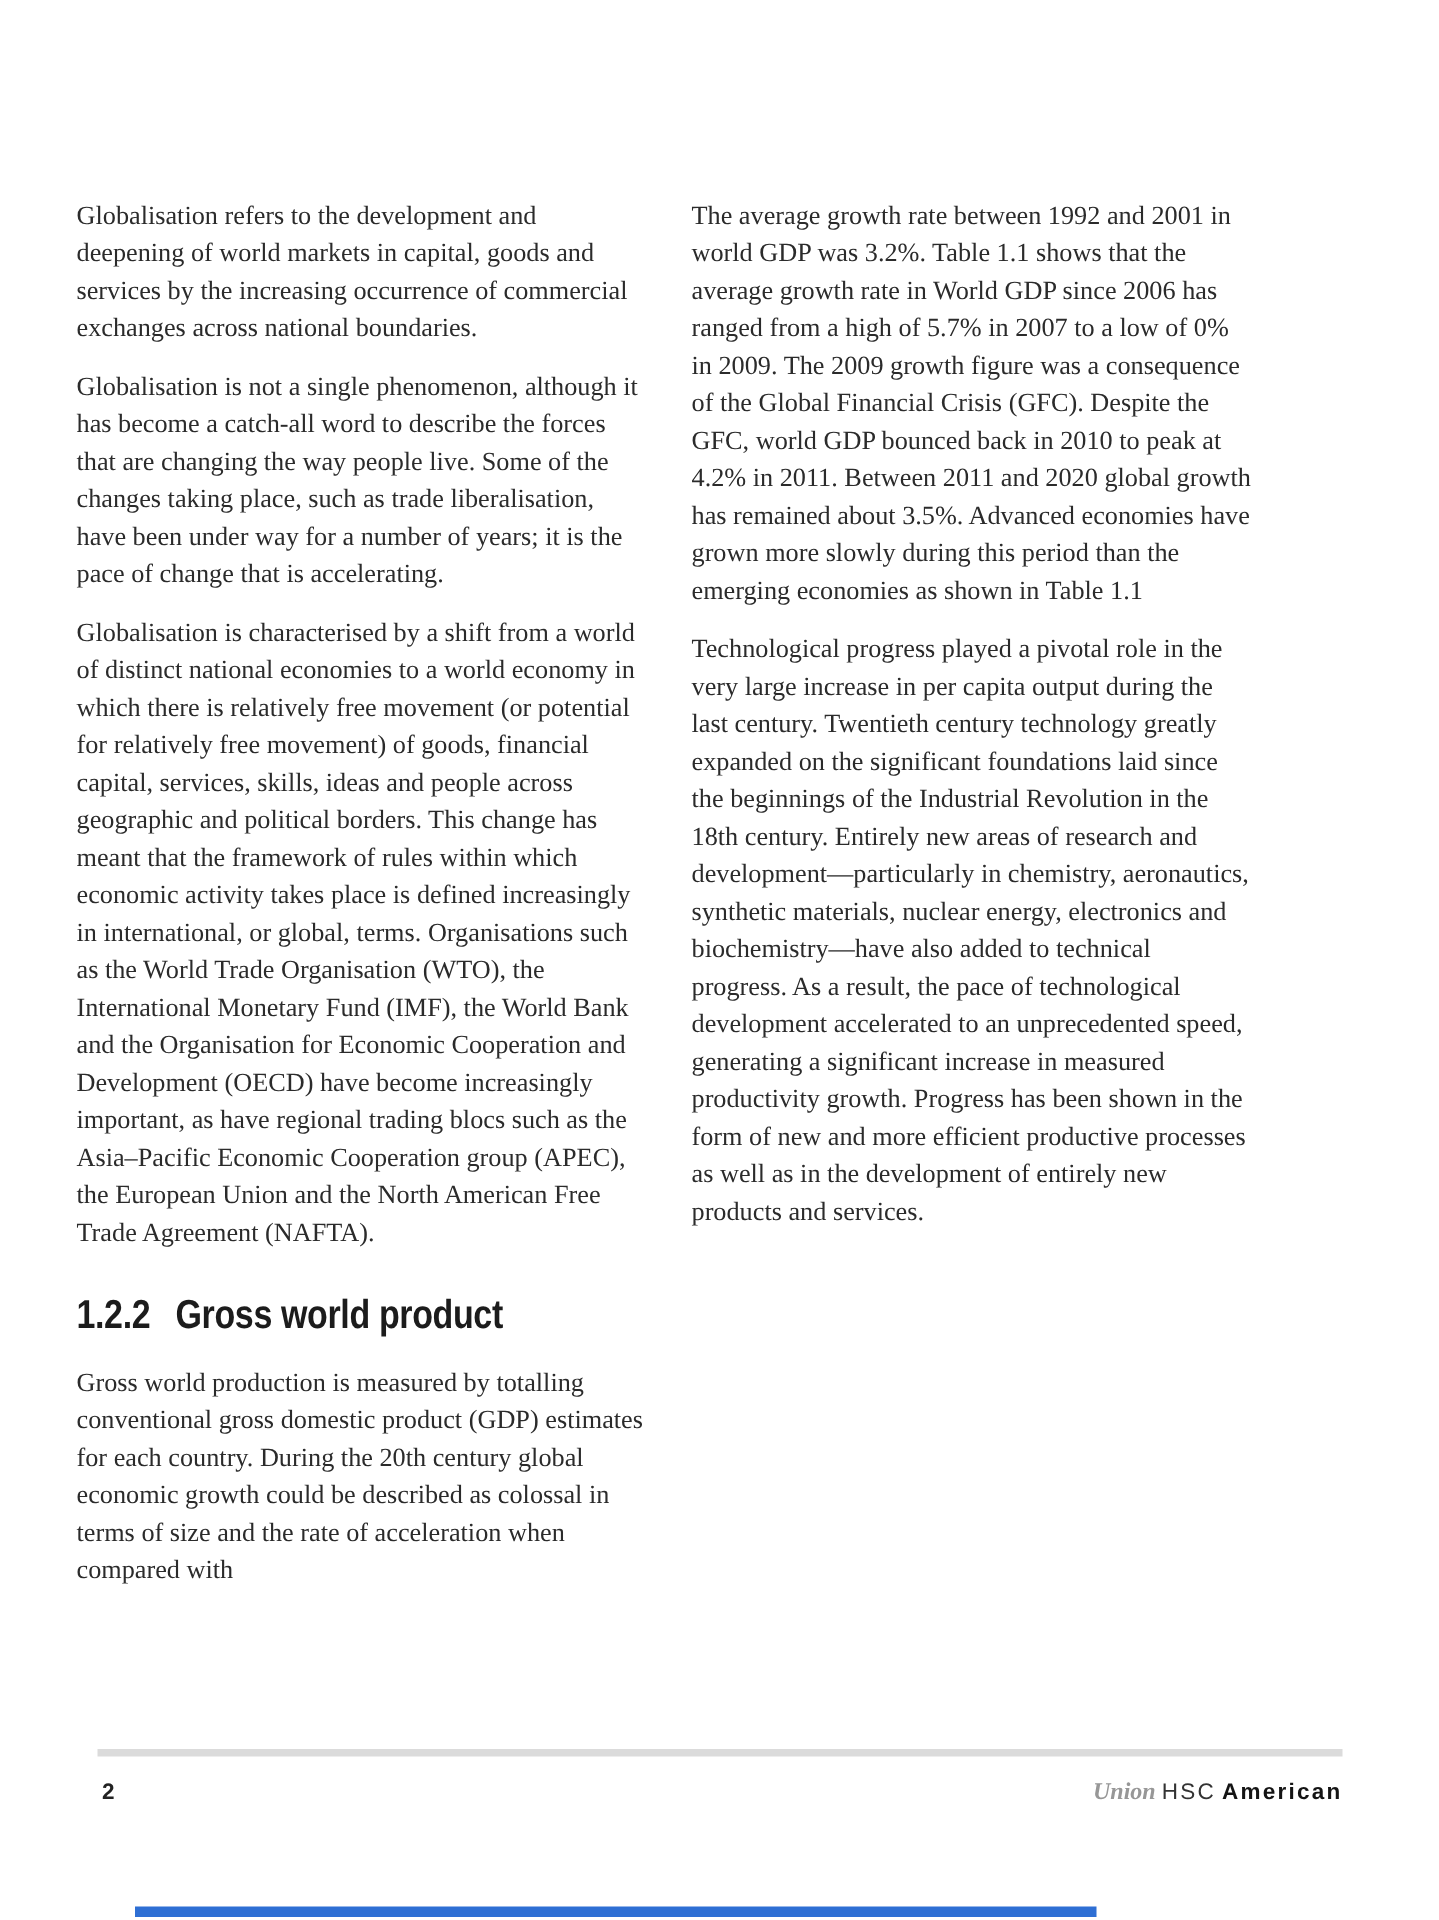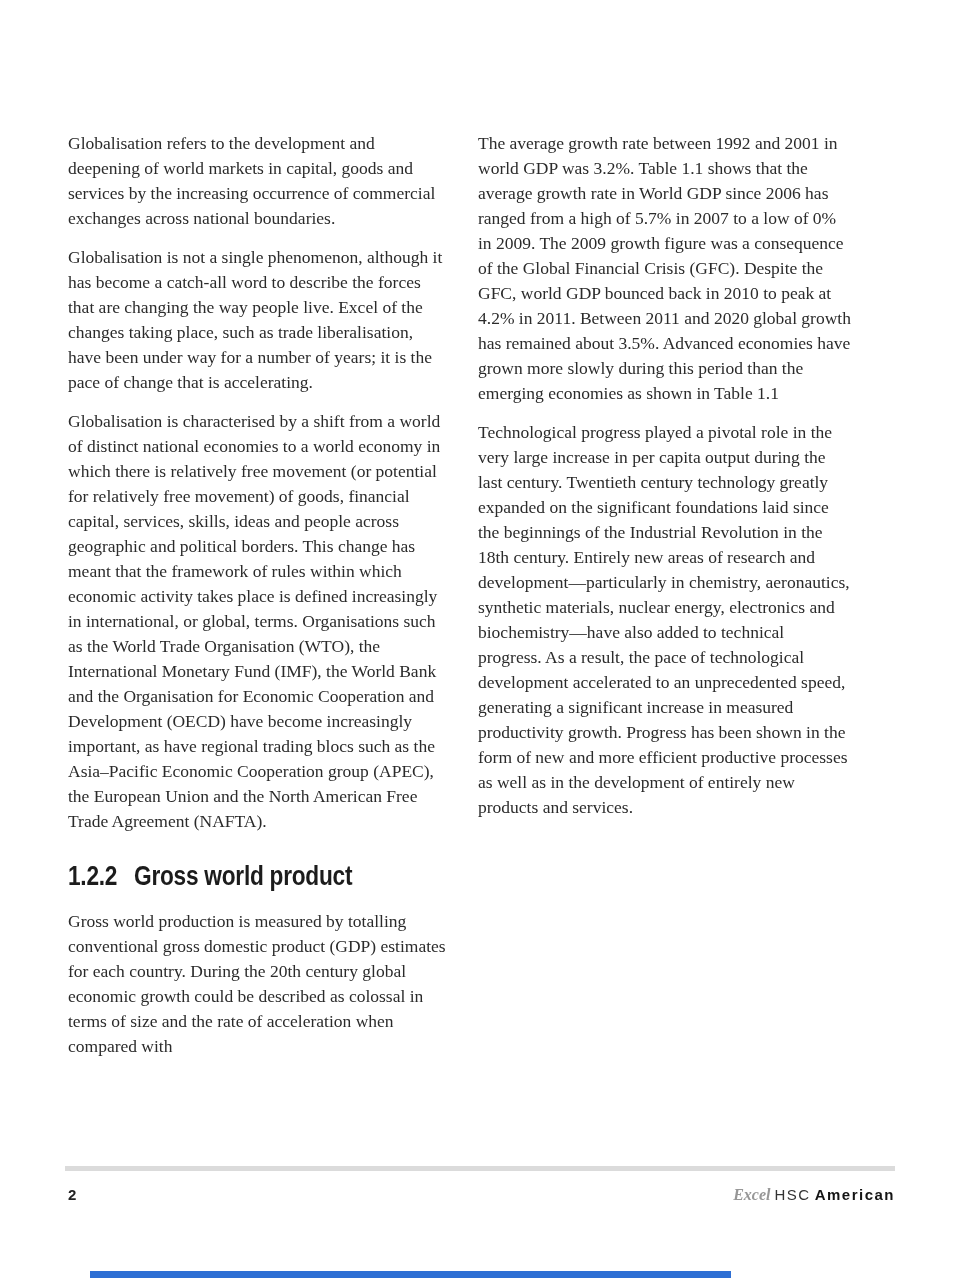--- a/index.html
+++ b/index.html
@@ -5,21 +5,21 @@
   html,body { margin:0; padding:0; background:#ffffff; }
   .page {
     position:relative;
     width:959px; height:1280px;
     background:#ffffff;
     overflow:hidden;
     font-family:"Liberation Serif", serif;
   }
   .content {
     position:absolute;
-    left:68px; top:131px;
+    left:51px; top:131px;
     width:828px;
     display:flex;
     gap:32px;
   }
   .col { width:378px; }
   .col-right { width:374px; }
   .col p {
     margin:0 0 14px 0;
     font-size:17.5px;
     line-height:25px;
@@ -91,39 +91,39 @@
 </style>
 </head>
 <body>
 
 <div class="page">
 
   <div class="content">
 
     <div class="col">
       <p>Globalisation refers to the development and deepening of world markets in capital, goods and services by the increasing occurrence of commercial exchanges across national boundaries.</p>
-      <p>Globalisation is not a single phenomenon, although it has become a catch-all word to describe the forces that are changing the way people live. Excel of the changes taking place, such as trade liberalisation, have been under way for a number of years; it is the pace of change that is accelerating.</p>
+      <p>Globalisation is not a single phenomenon, although it has become a catch-all word to describe the forces that are changing the way people live. Some of the changes taking place, such as trade liberalisation, have been under way for a number of years; it is the pace of change that is accelerating.</p>
       <p>Globalisation is characterised by a shift from a world of distinct national economies to a world economy in which there is relatively free movement (or potential for relatively free movement) of goods, financial capital, services, skills, ideas and people across geographic and political borders. This change has meant that the framework of rules within which economic activity takes place is defined increasingly in international, or global, terms. Organisations such as the World Trade Organisation (WTO), the International Monetary Fund (IMF), the World Bank and the Organisation for Economic Cooperation and Development (OECD) have become increasingly important, as have regional trading blocs such as the Asia–Pacific Economic Cooperation group (APEC), the European Union and the North American Free Trade Agreement (NAFTA).</p>
       <div class="section-heading">
         <span class="heading-num">1.2.2</span><span>Gross world product</span>
       </div>
       <p>Gross world production is measured by totalling conventional gross domestic product (GDP) estimates for each country. During the 20th century global economic growth could be described as colossal in terms of size and the rate of acceleration when compared with</p>
     </div>
 
     <div class="col col-right">
       <p>The average growth rate between 1992 and 2001 in world GDP was 3.2%. Table 1.1 shows that the average growth rate in World GDP since 2006 has ranged from a high of 5.7% in 2007 to a low of 0% in 2009. The 2009 growth figure was a consequence of the Global Financial Crisis (GFC). Despite the GFC, world GDP bounced back in 2010 to peak at 4.2% in 2011. Between 2011 and 2020 global growth has remained about 3.5%. Advanced economies have grown more slowly during this period than the emerging economies as shown in Table 1.1</p>
       <p>Technological progress played a pivotal role in the very large increase in per capita output during the last century. Twentieth century technology greatly expanded on the significant foundations laid since the beginnings of the Industrial Revolution in the 18th century. Entirely new areas of research and development—particularly in chemistry, aeronautics, synthetic materials, nuclear energy, electronics and biochemistry—have also added to technical progress. As a result, the pace of technological development accelerated to an unprecedented speed, generating a significant increase in measured productivity growth. Progress has been shown in the form of new and more efficient productive processes as well as in the development of entirely new products and services.</p>
     </div>
 
   </div>
 
   <div class="footer-divider"></div>
 
   <div class="footer-row">
     <span class="page-number">2</span>
     <span class="footer-brand">
-      <span class="brand-excel">Excel</span><span class="brand-hsc">HSC</span><span class="brand-economics">American</span>
+      <span class="brand-excel">Union</span><span class="brand-hsc">HSC</span><span class="brand-economics">American</span>
     </span>
   </div>
 
   <div class="bottom-blue-bar"></div>
 
 </div>
 
 </body></html>

